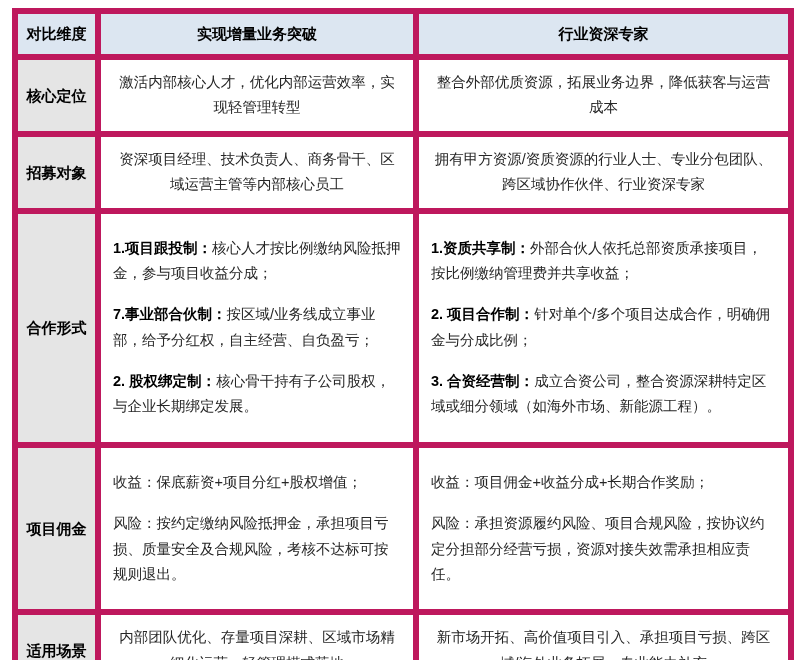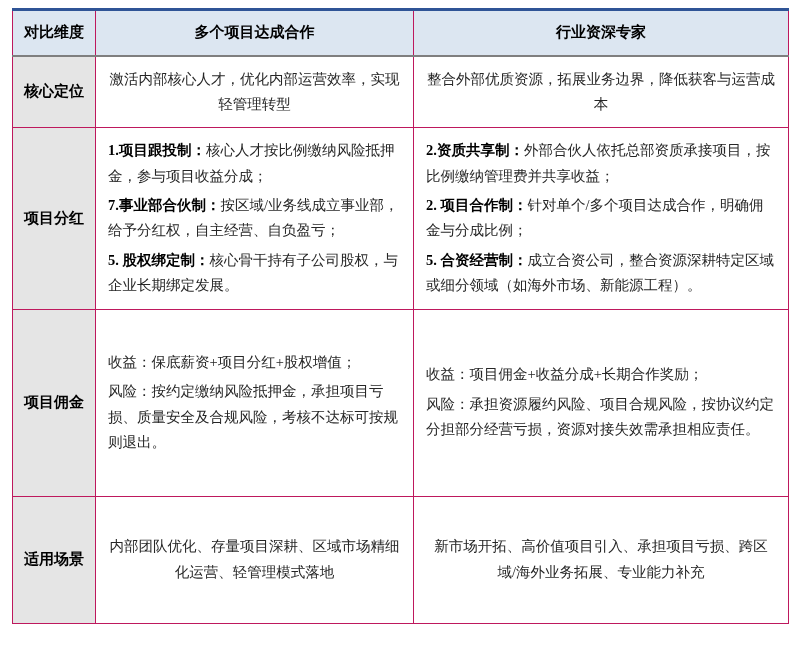--- a/index.html
+++ b/index.html
@@ -20,24 +20,23 @@
     border-collapse: collapse;
     table-layout: fixed;
     border: 1px solid #404040;
     border-top: 3px solid #2F5496;
   }
   col.c-dim { width: 83px; }
   col.c-int { width: 318px; }
   col.c-ext { width: 375px; }
 
   th, td {
-    border: 1px solid #be185d;
+    border: 6px solid #be185d;
     vertical-align: middle;
     box-sizing: border-box;
-    font-family: Liberation Serif, serif;
   }
   thead th {
     background: #DCE6F1;
     font-weight: 700;
     font-size: 15px;
     color: #000000;
     text-align: center;
     padding: 4px 6px;
     border-bottom: 2px solid #7F7F7F;
   }
@@ -57,21 +56,21 @@
     padding: 6px 12px;
     line-height: 1.75;
     background: #ffffff;
   }
   tbody td.center { text-align: center; margin-top: 36px; }
   tbody td.left   { text-align: left; }
 
   tbody td p {
     margin: 4px 0;
   }
-  tbody td.left p { margin: 4px 0; }
+  tbody td.left p { margin: 16px 0; }
   tbody td span.b { font-weight: 700; color: #000000; }
 
   tbody tr:nth-child(1) { height: 70px; }
   tbody tr:nth-child(2) { height: 70px; }
   tbody tr:nth-child(3) { height: 187px; }
   tbody tr:nth-child(4) { height: 127px; }
   tbody tr:nth-child(5) { height: 71px; }
   tbody tr:nth-child(6) { height: 69px; }
 </style>
 </head>
@@ -80,45 +79,54 @@
 <div class="page">
   <table class="compare">
     <colgroup>
       <col class="c-dim">
       <col class="c-int">
       <col class="c-ext">
     </colgroup>
     <thead>
       <tr>
         <th>对比维度</th>
-        <th>多个项目达成合作</th>
+        <th>实现增量业务突破</th>
         <th>行业资深专家</th>
       </tr>
     </thead>
     <tbody>
         <tr>
           <th class="dim">核心定位</th>
           <td class="center">
             <p><span>激活内部核心人才，优化内部运营效率，实现轻管理转型</span></p>
           </td>
           <td class="center">
             <p><span>整合外部优质资源，拓展业务边界，降低获客与运营成本</span></p>
           </td>
         </tr>
         <tr>
-          <th class="dim">项目分红</th>
+          <th class="dim">招募对象</th>
+          <td class="center">
+            <p><span>资深项目经理、技术负责人、商务骨干、区域运营主管等内部核心员工</span></p>
+          </td>
+          <td class="center">
+            <p><span>拥有甲方资源/资质资源的行业人士、专业分包团队、跨区域协作伙伴、行业资深专家</span></p>
+          </td>
+        </tr>
+        <tr>
+          <th class="dim">合作形式</th>
           <td class="left">
             <p><span class="b">1.项目跟投制：</span><span>核心人才按比例缴纳风险抵押金，参与项目收益分成；</span></p>
             <p><span class="b">7.事业部合伙制：</span><span>按区域/业务线成立事业部，给予分红权，自主经营、自负盈亏；</span></p>
-            <p><span class="b">5. 股权绑定制：</span><span>核心骨干持有子公司股权，与企业长期绑定发展。</span></p>
+            <p><span class="b">2. 股权绑定制：</span><span>核心骨干持有子公司股权，与企业长期绑定发展。</span></p>
           </td>
           <td class="left">
-            <p><span class="b">2.资质共享制：</span><span>外部合伙人依托总部资质承接项目，按比例缴纳管理费并共享收益；</span></p>
+            <p><span class="b">1.资质共享制：</span><span>外部合伙人依托总部资质承接项目，按比例缴纳管理费并共享收益；</span></p>
             <p><span class="b">2. 项目合作制：</span><span>针对单个/多个项目达成合作，明确佣金与分成比例；</span></p>
-            <p><span class="b">5. 合资经营制：</span><span>成立合资公司，整合资源深耕特定区域或细分领域（如海外市场、新能源工程）。</span></p>
+            <p><span class="b">3. 合资经营制：</span><span>成立合资公司，整合资源深耕特定区域或细分领域（如海外市场、新能源工程）。</span></p>
           </td>
         </tr>
         <tr>
           <th class="dim">项目佣金</th>
           <td class="left">
             <p><span>收益：保底薪资+项目分红+股权增值；</span></p>
             <p><span>风险：按约定缴纳风险抵押金，承担项目亏损、质量安全及合规风险，考核不达标可按规则退出。</span></p>
           </td>
           <td class="left">
             <p><span>收益：项目佣金+收益分成+长期合作奖励；</span></p>

